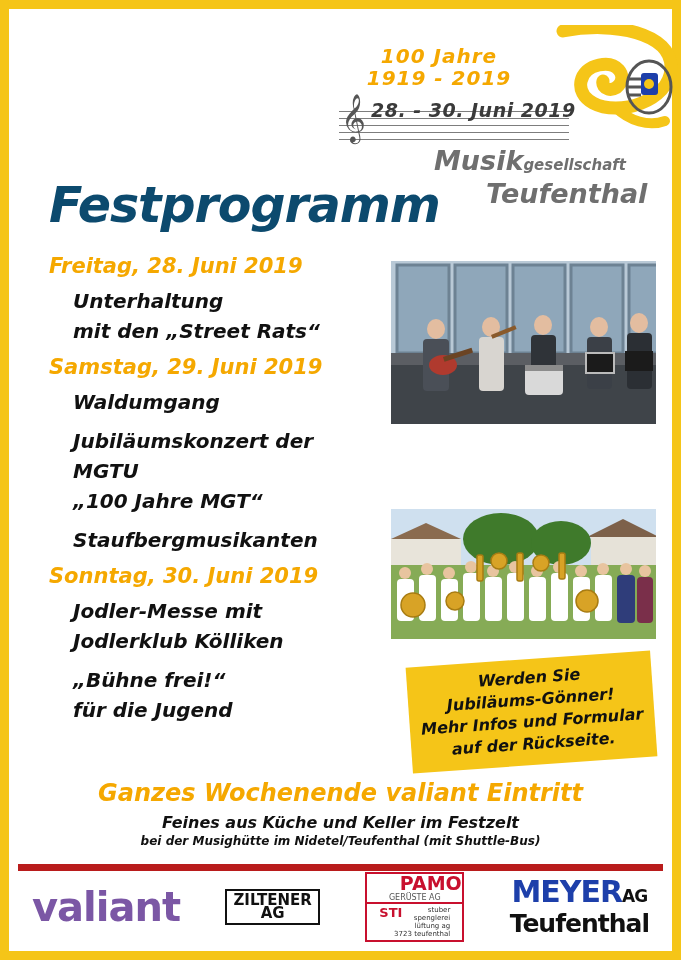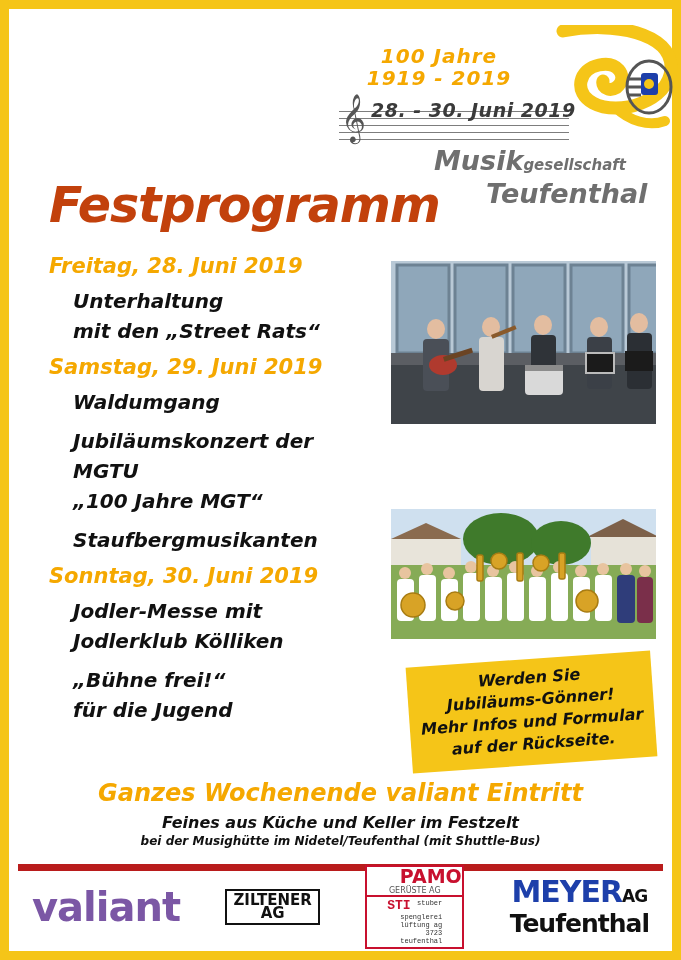--- a/index.html
+++ b/index.html
@@ -62,21 +62,21 @@
 
   
   .logo{
     position:absolute;right:-12px;top:-2px;width:128px;height:112px;
   }
 
   
   .title{
     position:absolute;left:40px;top:168px;
     font-size:49px;font-weight:bold;font-style:italic;
-    color:#c2410c;
+    color:#0c4a6e;
     font-family:"DejaVu Sans", sans-serif;
     letter-spacing:-1px;
   }
 
   
   .program{position:absolute;left:40px;top:245px;width:330px;}
   .day{
     color:#f5a800;font-weight:bold;font-style:italic;
     font-size:21px;margin-bottom:8px;letter-spacing:0px;
   }
@@ -136,21 +136,21 @@
   }
   .ziltener .z1{font-size:15px;font-weight:bold;color:#111;letter-spacing:0px;}
   .ziltener .z2{font-size:15px;font-weight:bold;color:#111;}
   .pamo{
     border:2px solid #c8102e;width:95px;text-align:center;background:#fff;
   }
   .pamo .p1{color:#c8102e;font-size:19px;font-weight:bold;line-height:19px;padding-left:32px;}
   .pamo .p2{color:#555;font-size:8px;line-height:9px;}
   .pamo .p3{
     border-top:2px solid #c8102e;font-size:7px;color:#333;line-height:8px;
-    padding:2px 20px;text-align:right;font-family:Liberation Mono, monospace;
+    padding:2px 12px;text-align:right;
   }
   .pamo .p3 b{color:#c8102e;font-size:13px;float:left;line-height:14px;}
   .meyer{text-align:center;}
   .meyer .m1{font-size:30px;font-weight:bold;color:#1d3faa;line-height:30px;letter-spacing:-1px;}
   .meyer .m1 .ag{font-size:17px;color:#111;}
   .meyer .m2{font-size:25px;font-weight:bold;color:#111;line-height:25px;letter-spacing:-1px;}
 </style>
 </head>
 <body>
 

